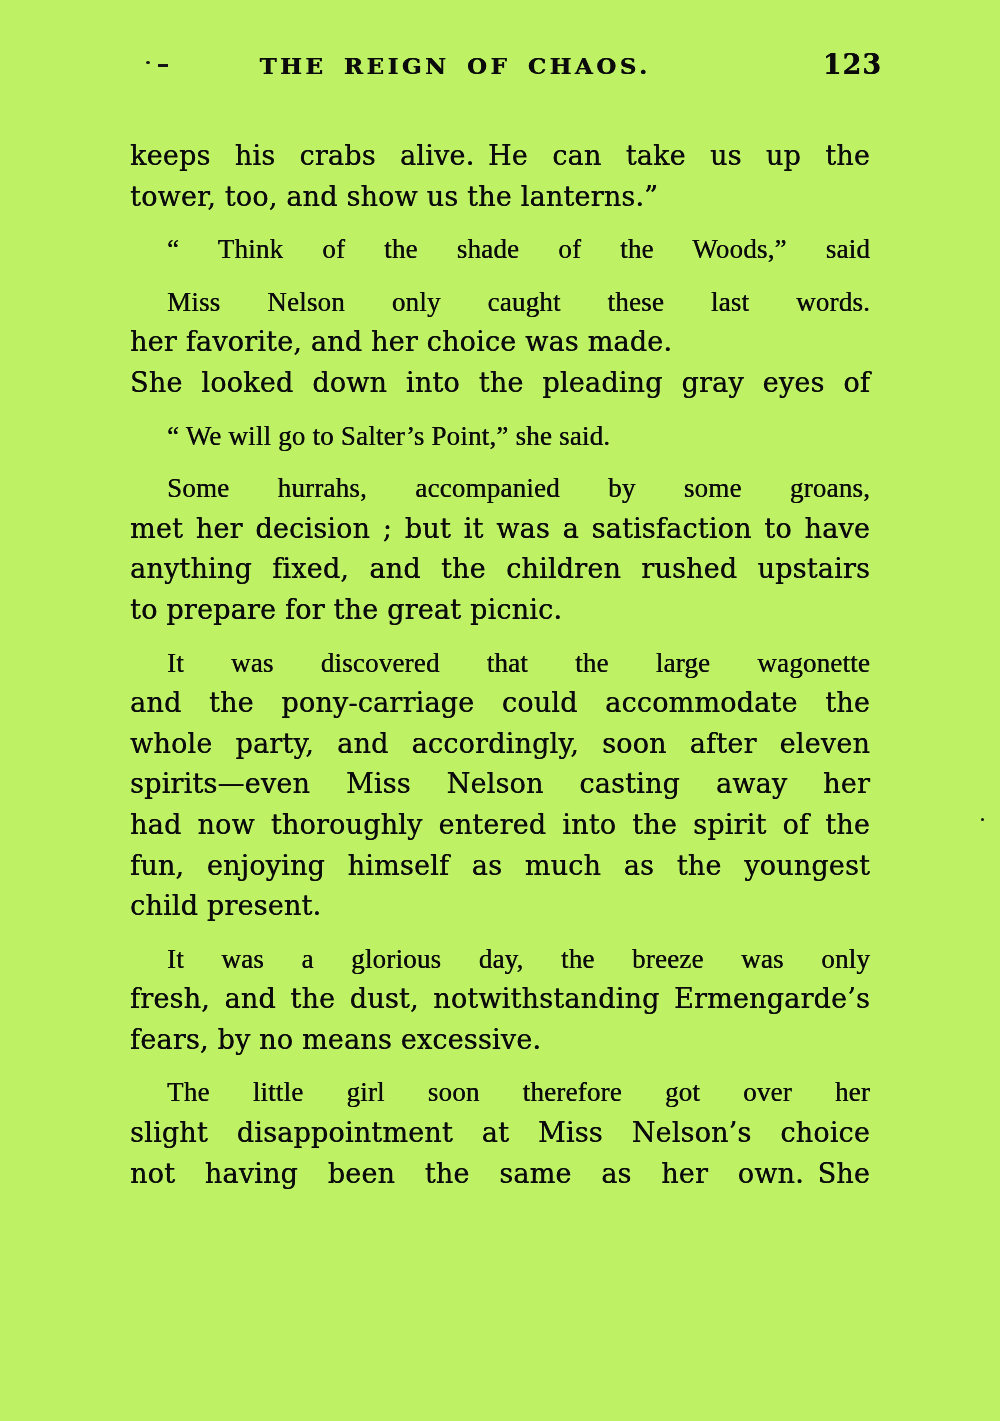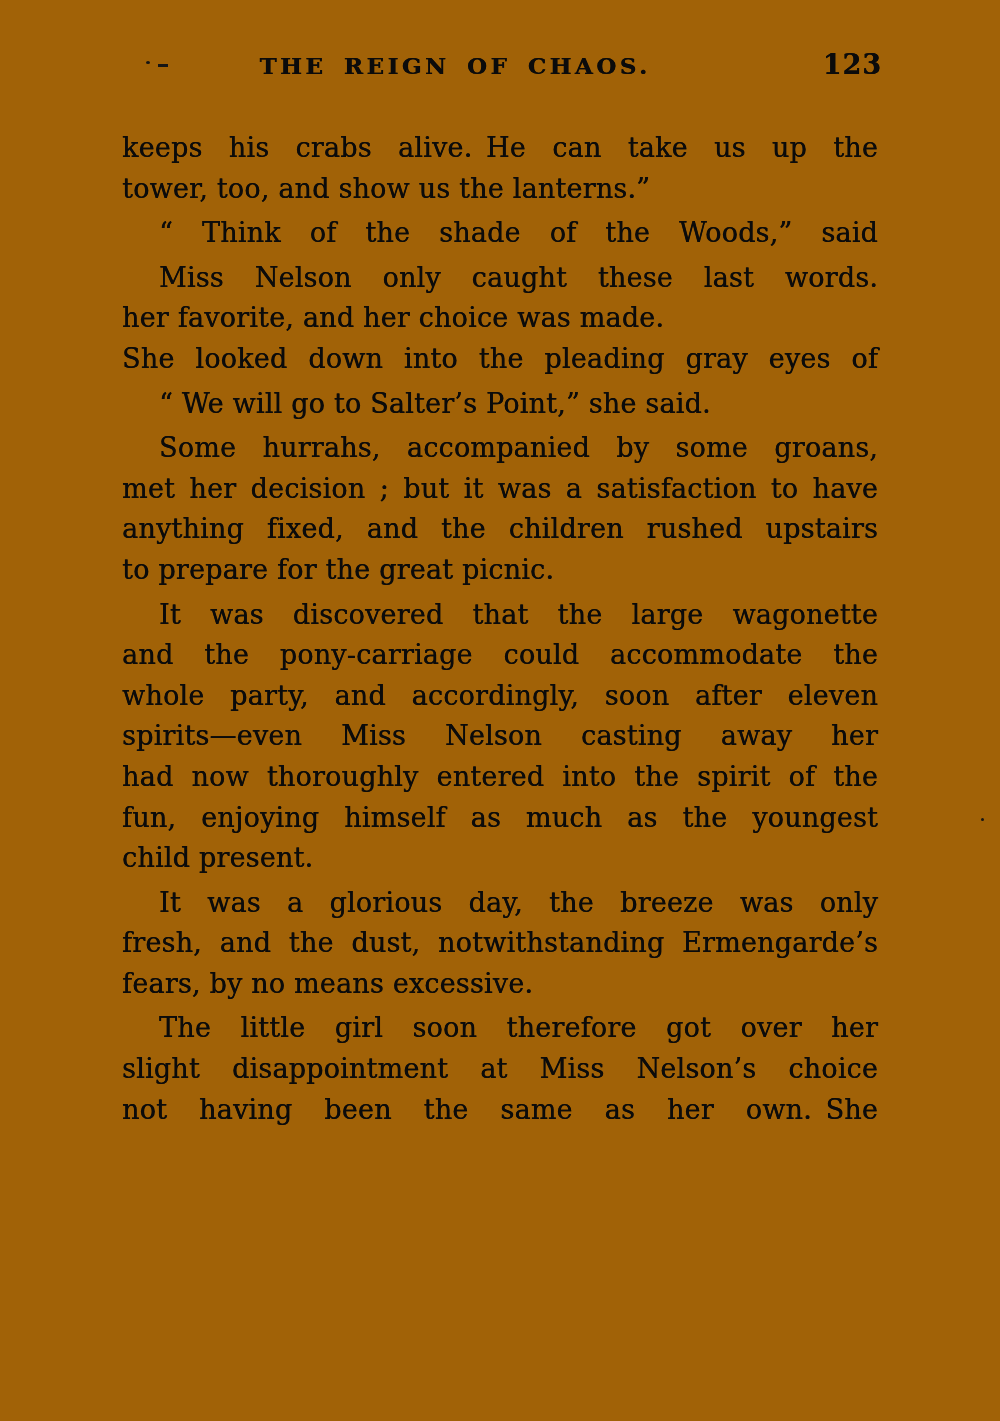--- a/index.html
+++ b/index.html
@@ -11,21 +11,21 @@
     height: 1421px;
     position: relative;
     background: #ffffff;
     font-family: "DejaVu Serif", "Liberation Serif", serif;
     color: #0b0b0b;
     overflow: hidden;
   }
   .scan-page {
     position: absolute;
     inset: 0;
-    background: #a16207;
+    background: #bef264;
   }
   
   .running-head {
     position: absolute;
     top: 52px;
     left: 118px;
     width: 764px;
     height: 34px;
   }
   .running-head .title {
@@ -53,31 +53,32 @@
   .text-block {
     position: absolute;
     top: 124px;
     left: 118px;
     width: 764px;
     font-size: 27px;
     line-height: 40.6px;
     letter-spacing: 0.2px;
     text-shadow: 0.35px 0 0 #0b0b0b;
   }
-  .paragraph { margin: 4px; padding: 0; }
+  .paragraph { margin: 12px; padding: 0; }
   .text-line {
     text-align: justify;
     text-align-last: justify;
     white-space: normal;
   }
   .text-line.final {
     text-align-last: left;
   }
   .text-line.indent {
     text-indent: 37px;
+    font-family: Liberation Serif, serif;
   }
   
   .artifact {
     position: absolute;
     background: #151515;
   }
   .artifact.dot-tl    { left: 146px; top: 61px;  width: 4px;  height: 3px; border-radius: 50%; }
   .artifact.dash-tl   { left: 158px; top: 64px;  width: 10px; height: 3px; }
   .artifact.dot-right { left: 981px; top: 818px; width: 3px;  height: 3px; border-radius: 50%; }
 </style>

